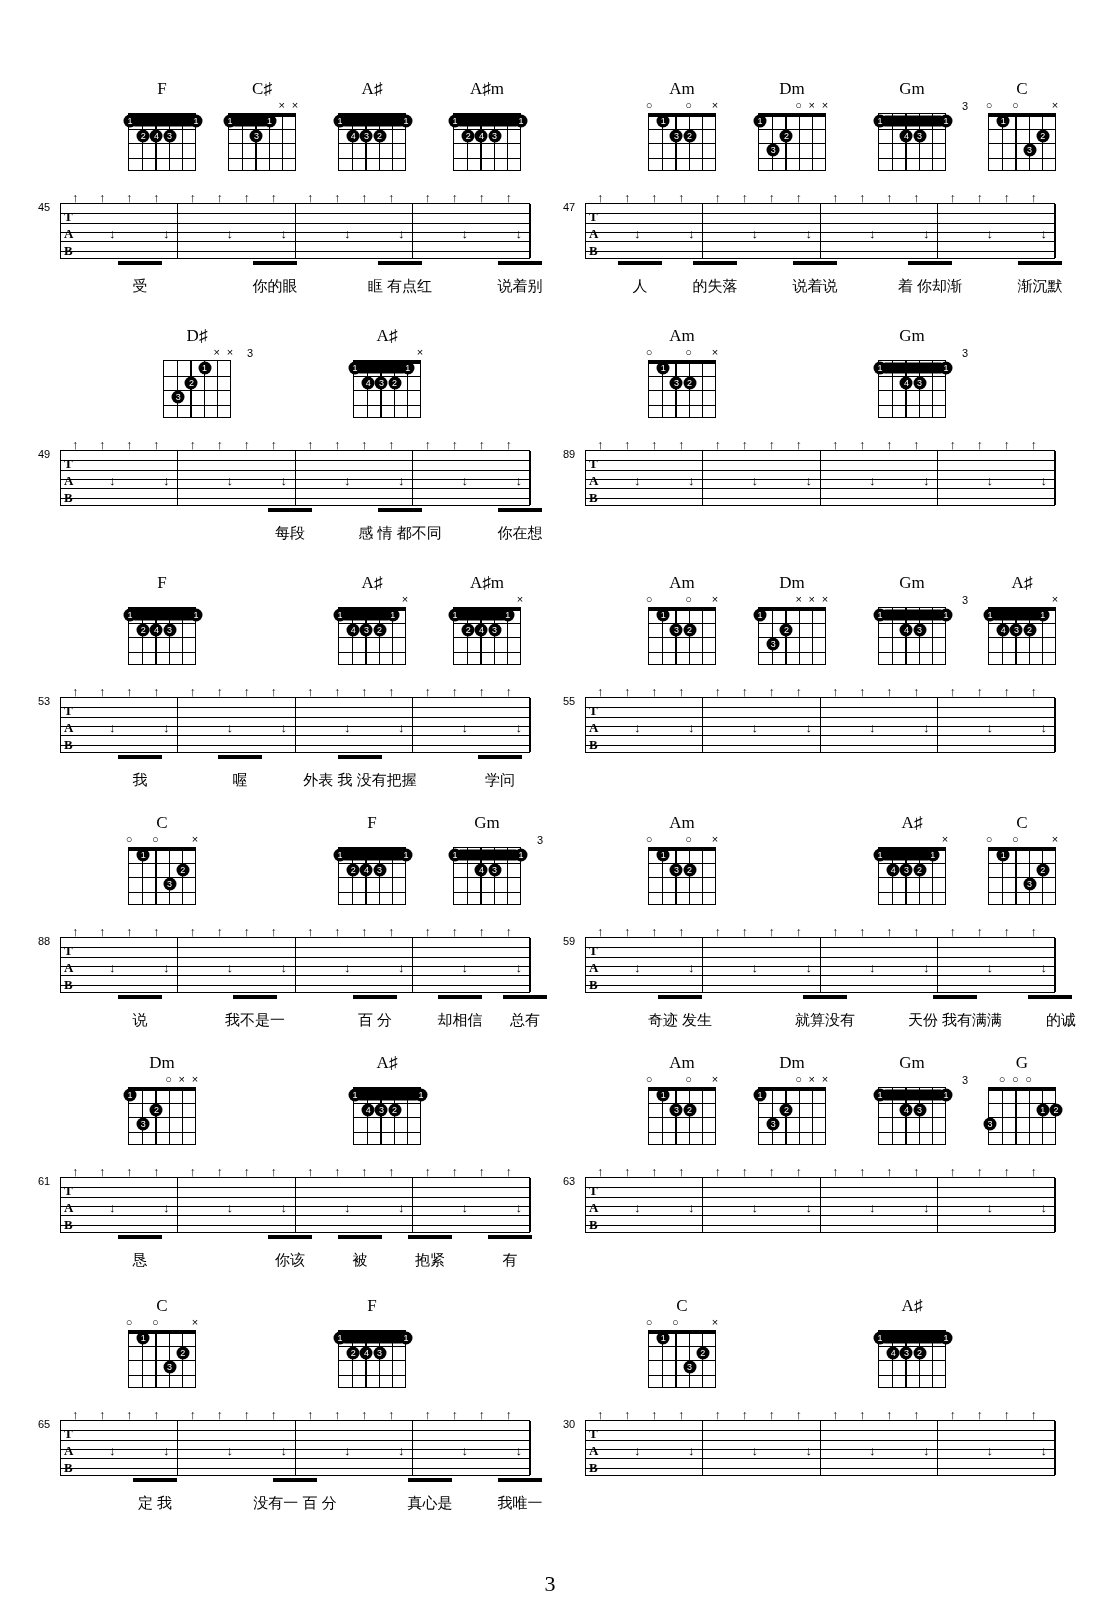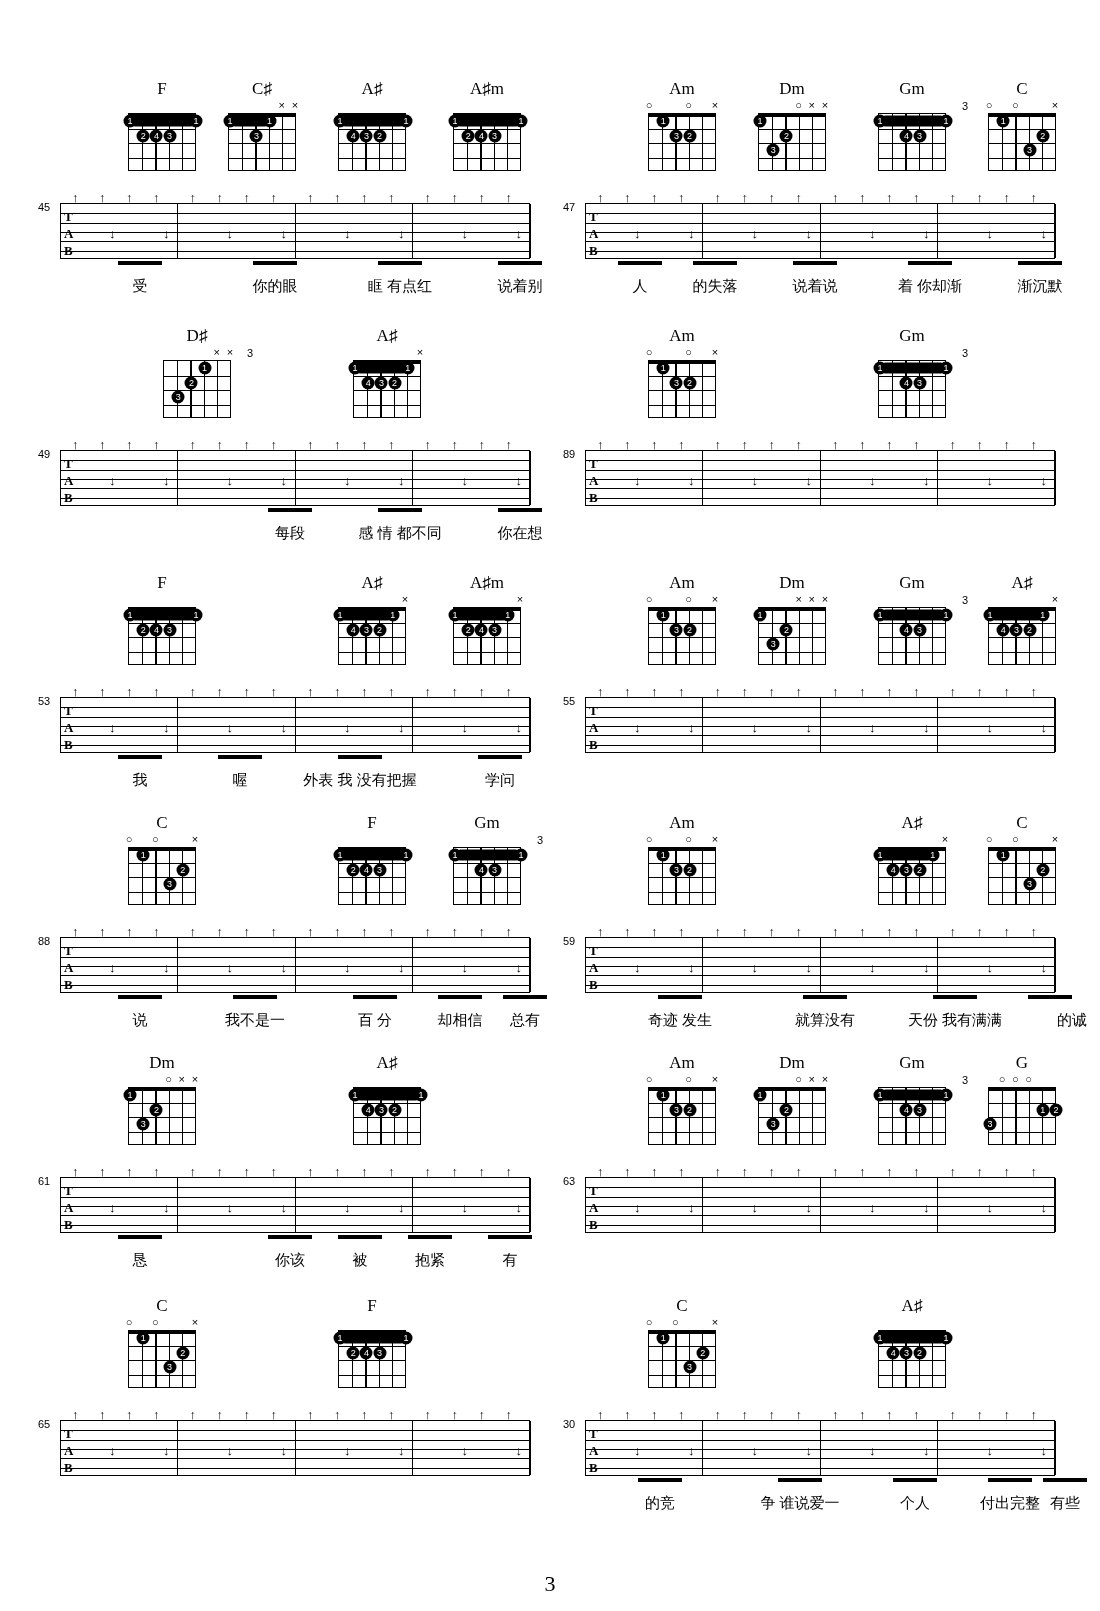--- a/index.html
+++ b/index.html
@@ -964,21 +964,21 @@
             <div class="tabletter" style="top: 40px;">B</div>
           </div>
         </div>
         <div class="lyrics">
           <div class="lyric" style="left: 95px; top: 4px;">奇迹 发生</div>
           <div class="beam" style="left: 73px; top: -12px; width: 44px;"></div>
           <div class="lyric" style="left: 240px; top: 4px;">就算没有</div>
           <div class="beam" style="left: 218px; top: -12px; width: 44px;"></div>
           <div class="lyric" style="left: 370px; top: 4px;">天份 我有满满</div>
           <div class="beam" style="left: 348px; top: -12px; width: 44px;"></div>
-          <div class="lyric" style="left: 487px; top: 4px;">的诚</div>
+          <div class="lyric" style="left: 476px; top: 4px;">的诚</div>
           <div class="beam" style="left: 443px; top: -12px; width: 44px;"></div>
         </div>
       </div>
       <div class="col" style="left: 60px; top: 1052px;">
         <div class="chords">
           <div class="chord" style="left: 60px;">
             <div class="name">Dm</div>
             <div class="marks">
               <span style="left: 75px;">×</span>
               <span style="left: 61.8px;">×</span>
@@ -1278,20 +1278,30 @@
             <div class="line" style="top: 46.6667px;"></div>
             <div class="bar" style="left: 116.1px;"></div>
             <div class="bar" style="left: 233.6px;"></div>
             <div class="bar" style="left: 351.1px;"></div>
             <div class="bar" style="left: 468.6px;"></div>
             <div class="tabletter" style="top: 6px;">T</div>
             <div class="tabletter" style="top: 23px;">A</div>
             <div class="tabletter" style="top: 40px;">B</div>
           </div>
         </div>
+        <div class="lyrics">
+          <div class="lyric" style="left: 95px; top: 4px;">定 我</div>
+          <div class="beam" style="left: 73px; top: -12px; width: 44px;"></div>
+          <div class="lyric" style="left: 235px; top: 4px;">没有一 百 分</div>
+          <div class="beam" style="left: 213px; top: -12px; width: 44px;"></div>
+          <div class="lyric" style="left: 370px; top: 4px;">真心是</div>
+          <div class="beam" style="left: 348px; top: -12px; width: 44px;"></div>
+          <div class="lyric" style="left: 460px; top: 4px;">我唯一</div>
+          <div class="beam" style="left: 438px; top: -12px; width: 44px;"></div>
+        </div>
       </div>
       <div class="col" style="left: 585px; top: 1295px;">
         <div class="chords">
           <div class="chord" style="left: 55px;">
             <div class="name">C</div>
             <div class="marks">
               <span style="left: 75px;">×</span>
               <span style="left: 35.4px;">○</span>
               <span style="left: 9px;">○</span>
             </div>
@@ -1364,28 +1374,16 @@
             <div class="line" style="top: 46.6667px;"></div>
             <div class="bar" style="left: 116.1px;"></div>
             <div class="bar" style="left: 233.6px;"></div>
             <div class="bar" style="left: 351.1px;"></div>
             <div class="bar" style="left: 468.6px;"></div>
             <div class="tabletter" style="top: 6px;">T</div>
             <div class="tabletter" style="top: 23px;">A</div>
             <div class="tabletter" style="top: 40px;">B</div>
           </div>
         </div>
-        <div class="lyrics">
-          <div class="lyric" style="left: 75px; top: 4px;">的竞</div>
-          <div class="beam" style="left: 53px; top: -12px; width: 44px;"></div>
-          <div class="lyric" style="left: 215px; top: 4px;">争 谁说爱一</div>
-          <div class="beam" style="left: 193px; top: -12px; width: 44px;"></div>
-          <div class="lyric" style="left: 330px; top: 4px;">个人</div>
-          <div class="beam" style="left: 308px; top: -12px; width: 44px;"></div>
-          <div class="lyric" style="left: 425px; top: 4px;">付出完整</div>
-          <div class="beam" style="left: 403px; top: -12px; width: 44px;"></div>
-          <div class="lyric" style="left: 480px; top: 4px;">有些</div>
-          <div class="beam" style="left: 458px; top: -12px; width: 44px;"></div>
-        </div>
       </div>
     </div>
   <div class="pageno">3</div>
 </div>
 
 </body></html>

